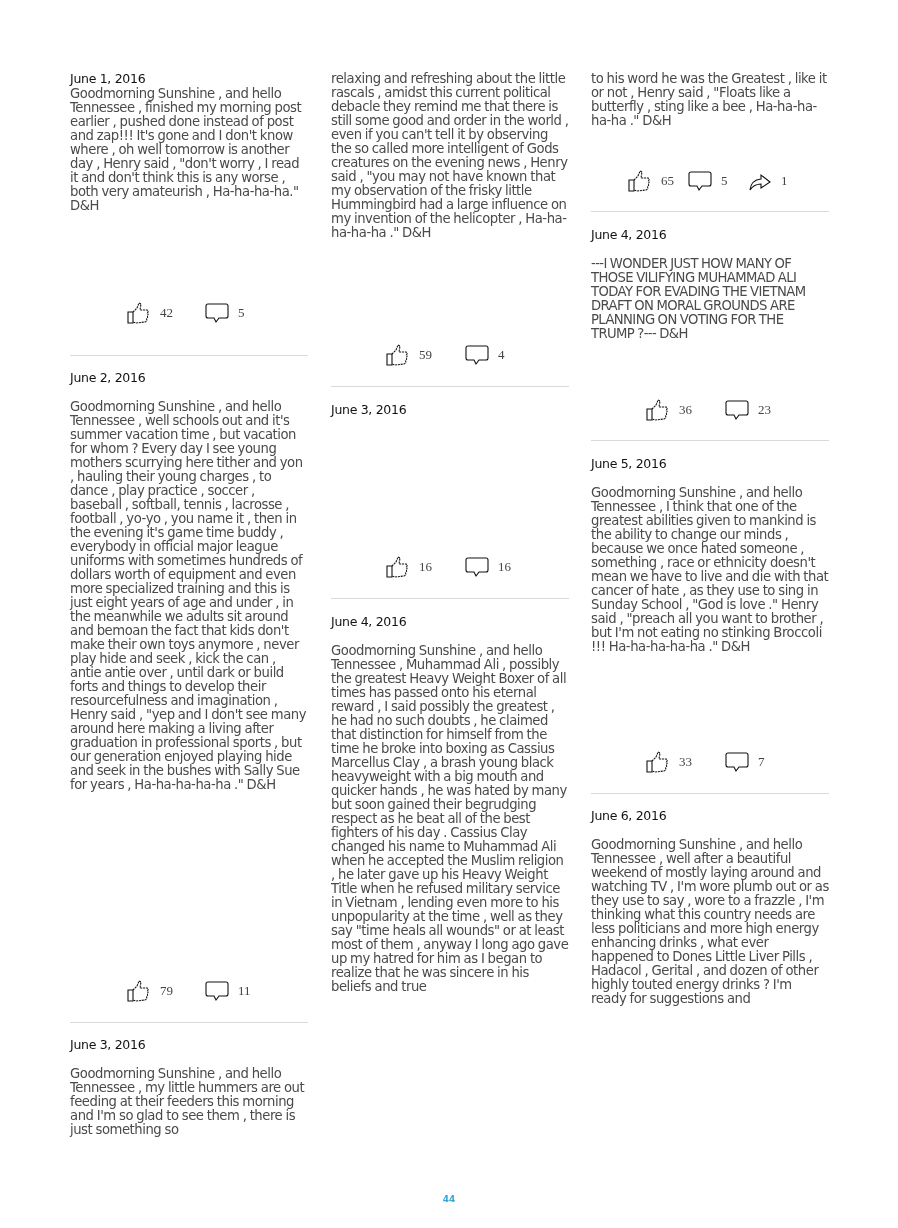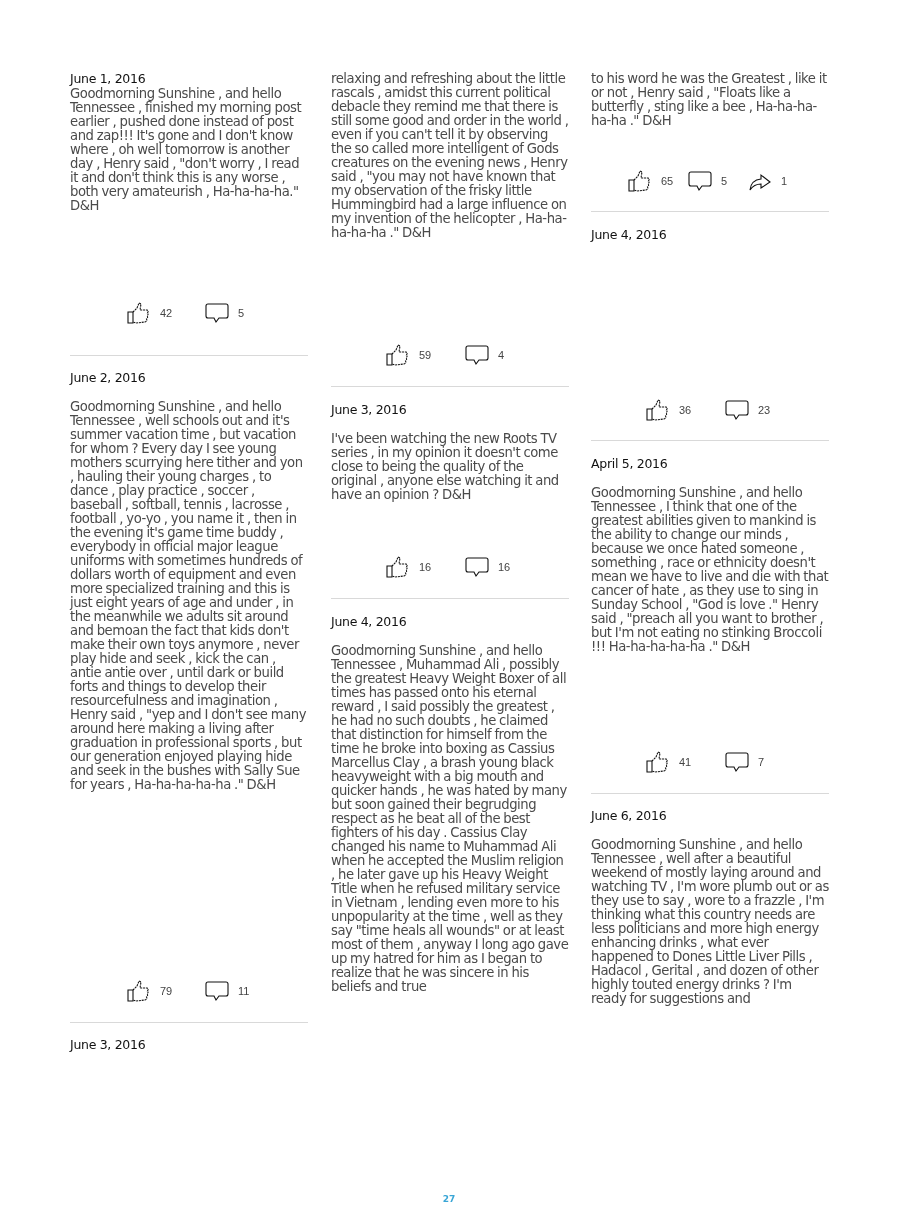--- a/index.html
+++ b/index.html
@@ -8,21 +8,21 @@
   .col-1 { left: 70px; }
   .col-2 { left: 331px; }
   .col-3 { left: 591px; }
   .block { position: absolute; left: 0; width: 238px; }
   .date { font-family: "DejaVu Sans", sans-serif; font-weight: normal; font-size: 12.5px; color: #111; letter-spacing: -0.3px; line-height: 16px; }
   .body { font-family: "DejaVu Sans", sans-serif; font-size: 13.2px; line-height: 14px; color: #4a4a4a; letter-spacing: -0.45px; word-spacing: -0.5px; white-space: normal; }
   .body.caps { letter-spacing: -0.6px; }
   .stats { position: absolute; left: 0; width: 238px; height: 26px; }
   .stat { position: absolute; top: 0; height: 26px; display: flex; align-items: center; }
   .stat svg { display: block; }
-  .stat .num { font-family: Liberation Sans, sans-serif; font-size: 11px; color: #444; margin-left: 8px; }
+  .stat .num { font-family: Liberation Serif, serif; font-size: 13px; color: #444; margin-left: 8px; }
   .sep { position: absolute; left: 0; width: 238px; height: 0; border-top: 1.5px solid #d9d9d9; }
   .page-num { position: absolute; top: 1194px; left: 0; width: 898px; text-align: center; font-family: "DejaVu Sans", sans-serif; font-weight: bold; font-size: 9px; color: #3aa6d6; }
 </style>
 </head>
 <body>
 
 <svg width="0" height="0" style="position:absolute">
   <defs>
     <symbol id="ico-like" viewBox="0 0 26 24">
       <path d="M2 11 H7 V22 H2 Z" fill="none" stroke="#111" stroke-width="1.1"></path>
@@ -74,20 +74,21 @@
       <svg width="26" height="24">
           <use href="#ico-comment"></use>
         </svg>
       <span class="num">11</span>
     </div>
   </div>
   <div class="sep" style="top:1022px"></div>
 
   <div class="block" style="top:1037px">
     <div class="date">June 3, 2016</div>
+    <div class="body" style="margin-top:14px">Goodmorning Sunshine , and hello Tennessee , my little hummers are out feeding at their feeders this morning and I'm so glad to see them , there is just something so</div>
   </div>
 </div>
 
 <div class="col col-2">
 
   <div class="block" style="top:72px">
     <div class="body">relaxing and refreshing about the little rascals , amidst this current political debacle they remind me that there is still some good and order in the world , even if you can't tell it by observing the so called more intelligent of Gods creatures on the evening news , Henry said , "you may not have known that my observation of the frisky little Hummingbird had a large influence on my invention of the helicopter , Ha-ha-ha-ha-ha ." D&amp;H</div>
   </div>
   <div class="stats" style="top:342px">
     <div class="stat" style="left:54px">
@@ -100,21 +101,20 @@
       <svg width="26" height="24">
           <use href="#ico-comment"></use>
         </svg>
       <span class="num">4</span>
     </div>
   </div>
   <div class="sep" style="top:386px"></div>
 
   <div class="block" style="top:402px">
     <div class="date">June 3, 2016</div>
-    <div class="body" style="margin-top:14px">I've been watching the new Roots TV series , in my opinion it doesn't come close to being the quality of the original , anyone else watching it and have an opinion ? D&amp;H</div>
   </div>
   <div class="stats" style="top:554px">
     <div class="stat" style="left:54px">
       <svg width="26" height="24">
           <use href="#ico-like"></use>
         </svg>
       <span class="num">16</span>
     </div>
     <div class="stat" style="left:133px">
       <svg width="26" height="24">
@@ -153,56 +153,57 @@
       <svg width="26" height="24">
           <use href="#ico-share"></use>
         </svg>
       <span class="num">1</span>
     </div>
   </div>
   <div class="sep" style="top:211px"></div>
 
   <div class="block" style="top:227px">
     <div class="date">June 4, 2016</div>
+    <div class="body caps" style="margin-top:14px">---I WONDER JUST HOW MANY OF THOSE VILIFYING MUHAMMAD ALI TODAY FOR EVADING THE VIETNAM DRAFT ON MORAL GROUNDS ARE PLANNING ON VOTING FOR THE TRUMP ?--- D&amp;H</div>
   </div>
   <div class="stats" style="top:397px">
     <div class="stat" style="left:54px">
       <svg width="26" height="24">
           <use href="#ico-like"></use>
         </svg>
       <span class="num">36</span>
     </div>
     <div class="stat" style="left:133px">
       <svg width="26" height="24">
           <use href="#ico-comment"></use>
         </svg>
       <span class="num">23</span>
     </div>
   </div>
   <div class="sep" style="top:440px"></div>
 
   <div class="block" style="top:456px">
-    <div class="date">April 5, 2016</div>
+    <div class="date">June 5, 2016</div>
     <div class="body" style="margin-top:14px">Goodmorning Sunshine , and hello Tennessee , I think that one of the greatest abilities given to mankind is the ability to change our minds , because we once hated someone , something , race or ethnicity doesn't mean we have to live and die with that cancer of hate , as they use to sing in Sunday School , "God is love ." Henry said , "preach all you want to brother , but I'm not eating no stinking Broccoli !!! Ha-ha-ha-ha-ha ." D&amp;H</div>
   </div>
   <div class="stats" style="top:749px">
     <div class="stat" style="left:54px">
       <svg width="26" height="24">
           <use href="#ico-like"></use>
         </svg>
-      <span class="num">41</span>
+      <span class="num">33</span>
     </div>
     <div class="stat" style="left:133px">
       <svg width="26" height="24">
           <use href="#ico-comment"></use>
         </svg>
       <span class="num">7</span>
     </div>
   </div>
   <div class="sep" style="top:793px"></div>
 
   <div class="block" style="top:808px">
     <div class="date">June 6, 2016</div>
     <div class="body" style="margin-top:14px">Goodmorning Sunshine , and hello Tennessee , well after a beautiful weekend of mostly laying around and watching TV , I'm wore plumb out or as they use to say , wore to a frazzle , I'm thinking what this country needs are less politicians and more high energy enhancing drinks , what ever happened to Dones Little Liver Pills , Hadacol , Gerital , and dozen of other highly touted energy drinks ? I'm ready for suggestions and</div>
   </div>
 </div>
 
-<div class="page-num">27</div>
+<div class="page-num">44</div>
 
 </body></html>

